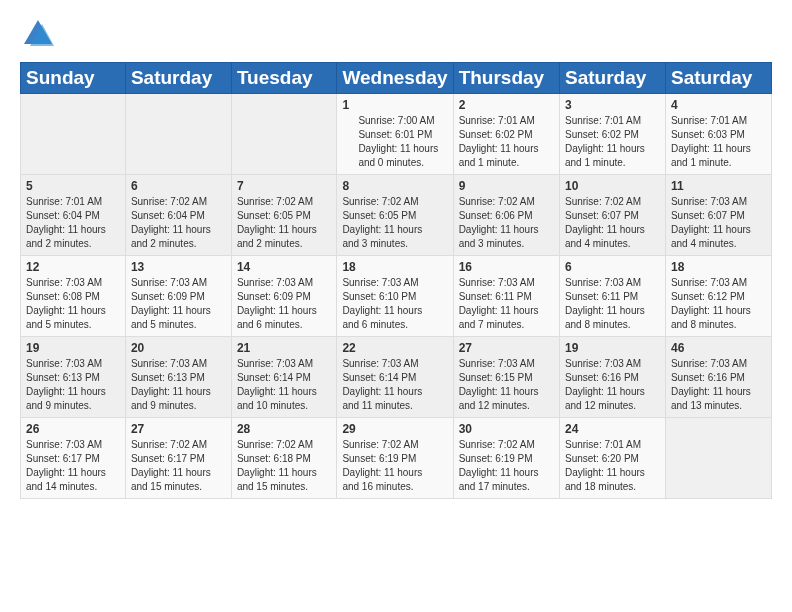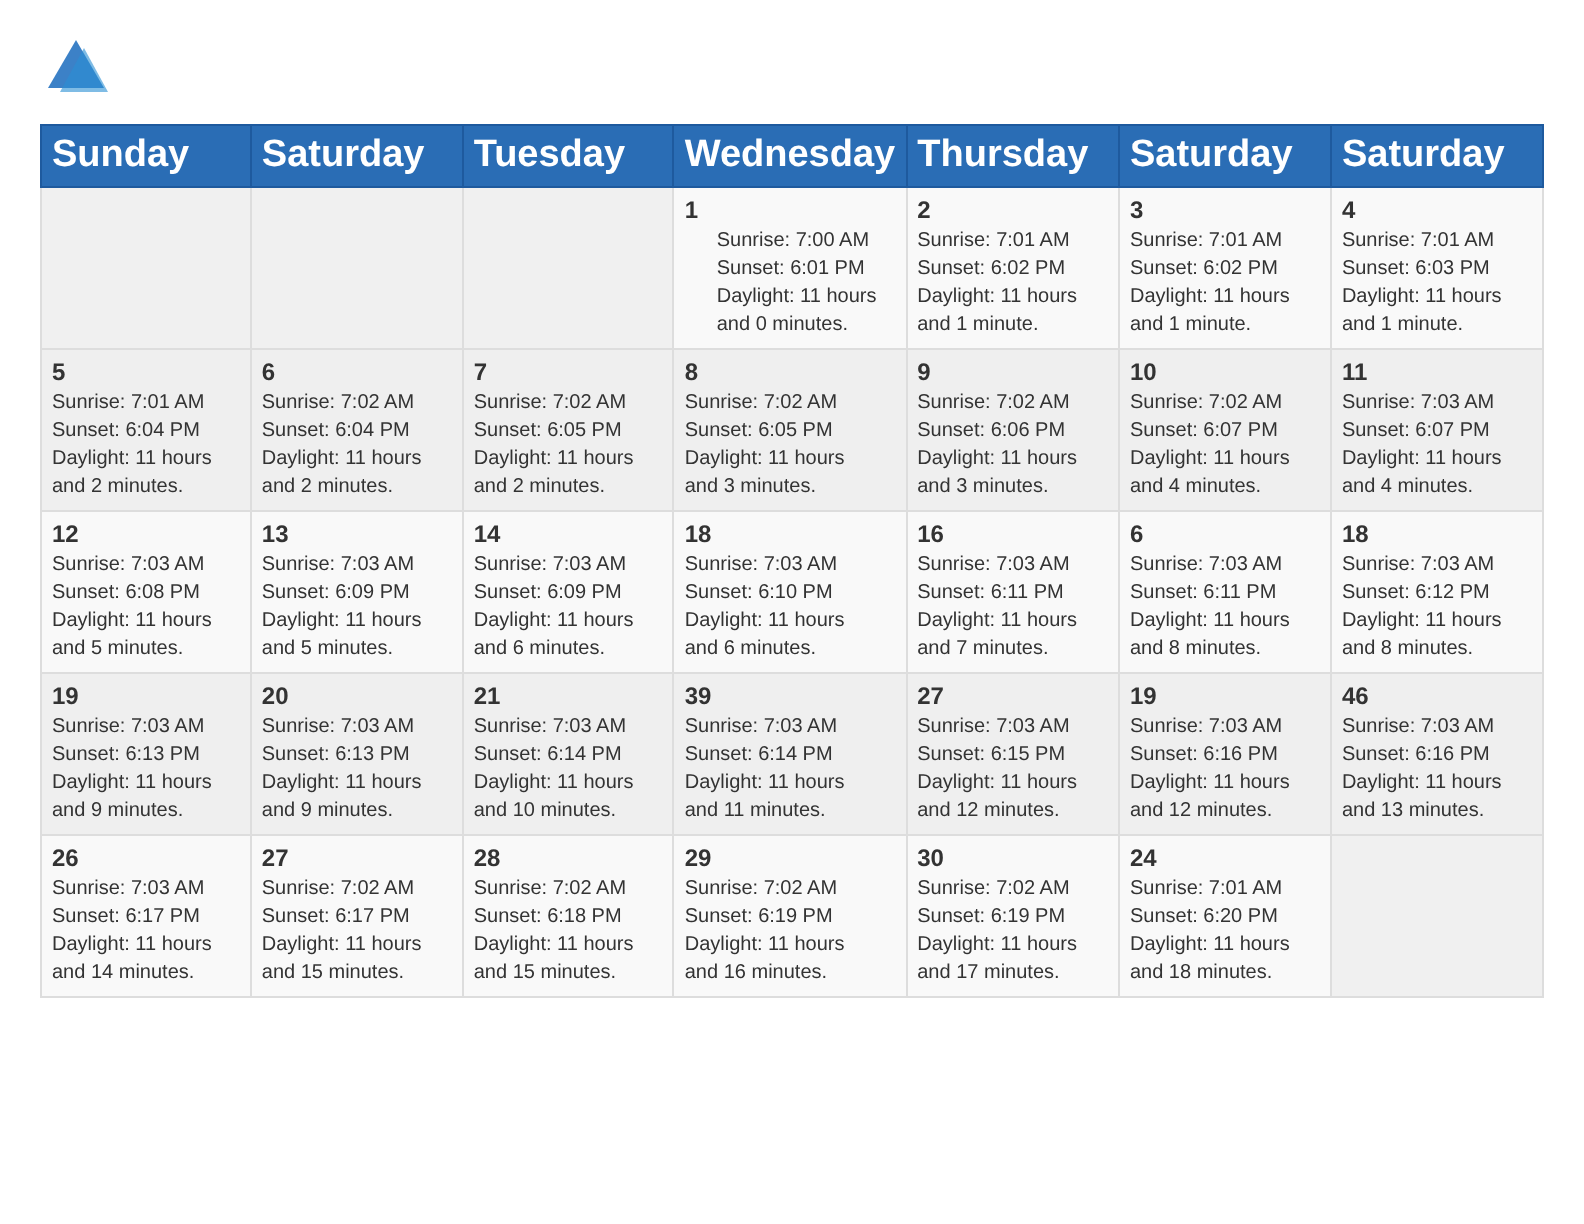--- a/index.html
+++ b/index.html
@@ -288,21 +288,21 @@
 and 9 minutes.</div>
           </td>
           <td>
             <span class="day-number">21</span>
             <div class="day-info" style="white-space: pre-line;">Sunrise: 7:03 AM
 Sunset: 6:14 PM
 Daylight: 11 hours
 and 10 minutes.</div>
           </td>
           <td>
-            <span class="day-number">39</span>
+            <span class="day-number">22</span>
             <div class="day-info" style="white-space: pre-line;">Sunrise: 7:03 AM
 Sunset: 6:14 PM
 Daylight: 11 hours
 and 11 minutes.</div>
           </td>
           <td>
             <span class="day-number">27</span>
             <div class="day-info" style="white-space: pre-line;">Sunrise: 7:03 AM
 Sunset: 6:15 PM
 Daylight: 11 hours

